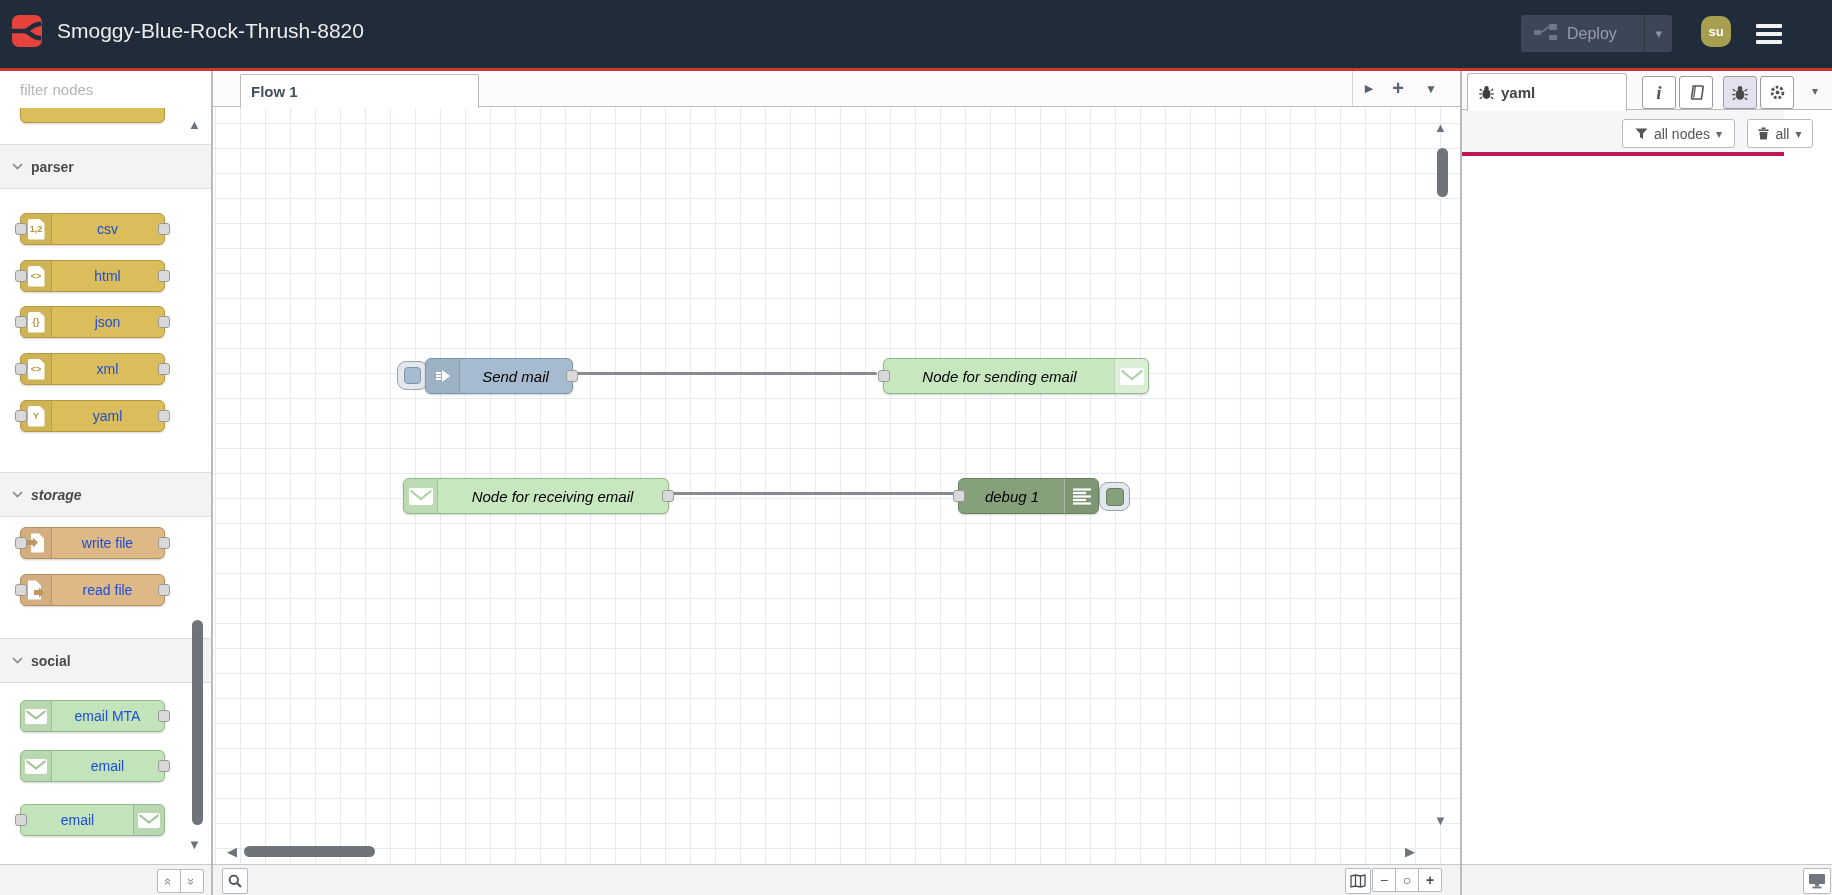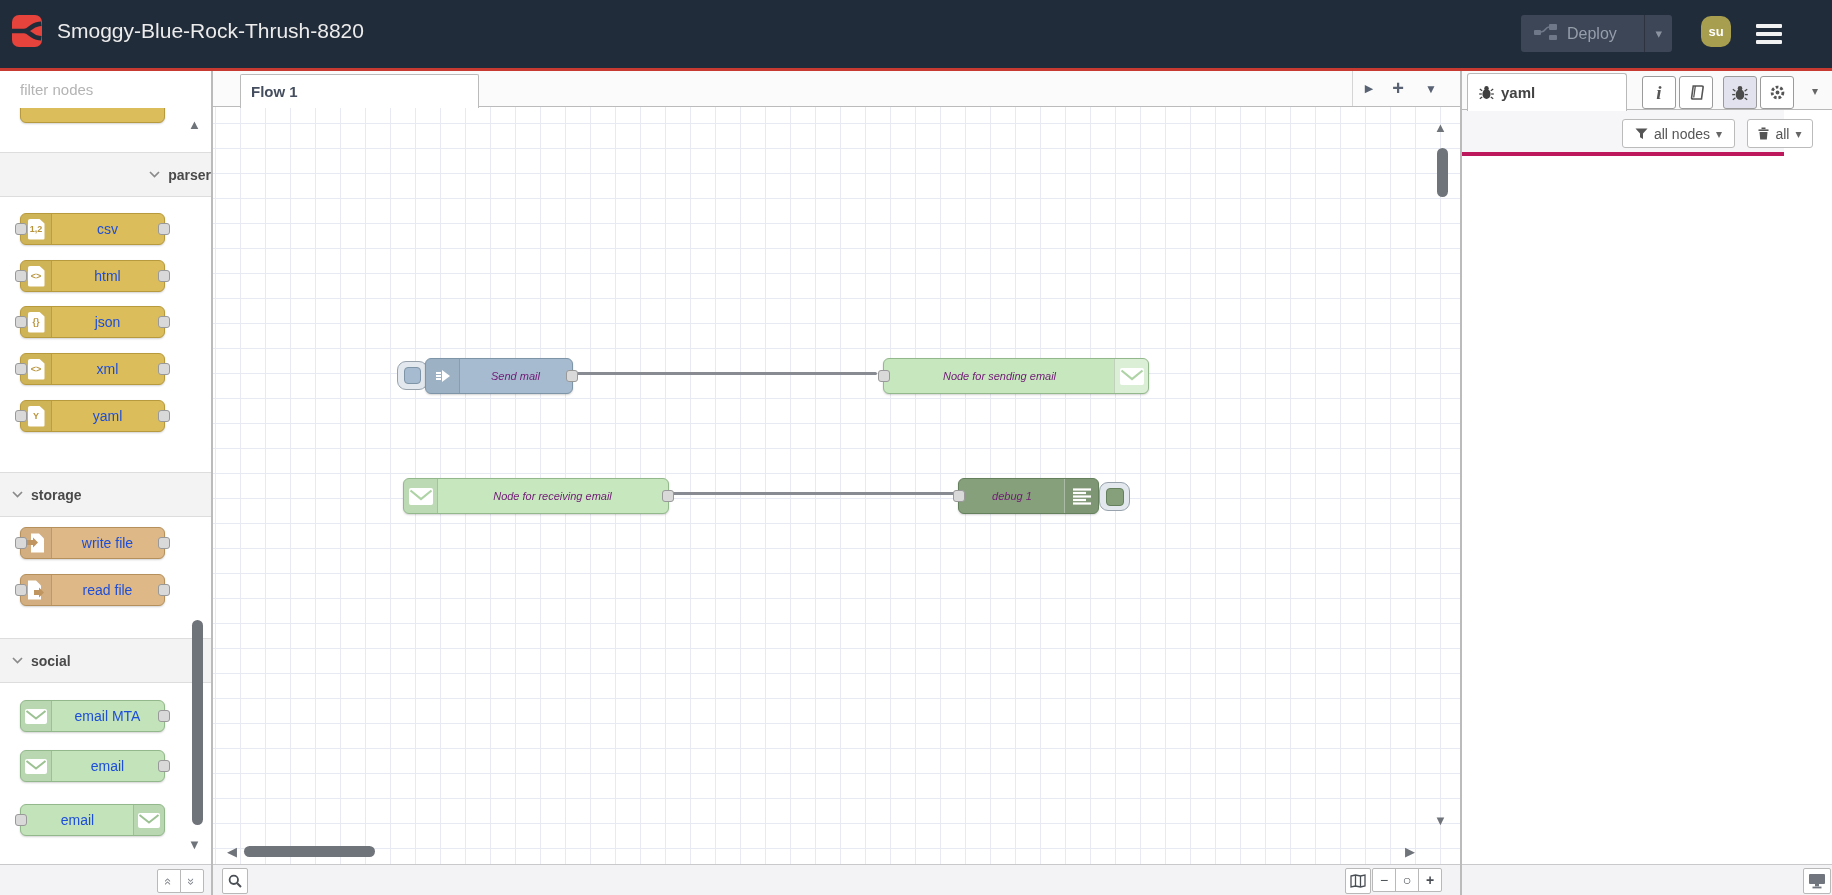--- a/index.html
+++ b/index.html
@@ -72,21 +72,21 @@
     background-size:25px 25px;background-position:2px 16px;}
   .wire{position:absolute;height:3px;background:#888c92;border-radius:2px;z-index:1;cursor:pointer;}
   .cnode{position:absolute;height:34px;border-radius:6px;border:1px solid;z-index:2;
     box-shadow:0 1px 2px rgba(0,0,0,.18);cursor:pointer;}
   .cn-inject{background:#a6bbcf;border-color:#7e95a8;}
   .cn-email{background:#c7e7bf;border-color:#93b88b;}
   .cn-debug{background:#87a07c;border-color:#64805c;}
   .cnode .isect{width:33px;}
   .cnode .isect.iw{background:rgba(255,255,255,.35);}
   .clabel{position:absolute;top:0;bottom:0;display:flex;align-items:center;justify-content:center;
-    font-size:11px;font-style:italic;color:#701a75;}
+    font-size:15px;font-style:italic;color:#000000;}
   .side-btn{position:absolute;width:29px;height:27px;border-radius:9px;background:#e2e8ed;
     border:1px solid #97a2ad;display:flex;align-items:center;justify-content:center;z-index:2;cursor:pointer;}
   .side-btn .inner{border-radius:4px;border:1px solid;}
   .cport{position:absolute;width:10px;height:10px;background:#d9d9d9;border:1px solid #999;
     border-radius:3px;z-index:3;cursor:crosshair;}
 
   
   #footer{position:absolute;left:0;top:864px;width:1832px;height:31px;background:#f3f3f6;
     border-top:1px solid #c9c9cc;box-sizing:border-box;}
   .fbtn{position:absolute;background:#fff;border:1px solid #b9b9b9;border-radius:2px;
@@ -157,21 +157,21 @@
         <circle cx="5.4" cy="5.4" r="4" fill="none" stroke="#8a8a8a" stroke-width="1.7"></circle>
         <line x1="8.6" y1="8.6" x2="12.3" y2="12.3" stroke="#8a8a8a" stroke-width="1.9"></line>
       </svg>
     <input class="filter-input" placeholder="filter nodes" style="">
   </div>
 
   <div id="palette-scroll">
 
     <div class="pnode c-parser" style="top:-17px;"></div>
 
-    <div class="pcat" style="top:44px;justify-content:flex-end;">
+    <div class="pcat" style="top:36px;">
       <svg width="11" height="7" viewBox="0 0 11 7">
           <polyline points="1,1 5.5,5.5 10,1" fill="none" stroke="#8a8a8a" stroke-width="1.7"></polyline>
         </svg>
       <span class="pcat-label">parser</span>
     </div>
     <div class="pnode c-parser" style="top:105px;">
       <span class="port pl"></span>
       <span class="port pr"></span>
       <span class="isect il">
           <span class="doc dy">1,2</span>
@@ -204,21 +204,21 @@
     </div>
     <div class="pnode c-parser" style="top:292px;">
       <span class="port pl"></span>
       <span class="port pr"></span>
       <span class="isect il">
           <span class="doc dy">Y</span>
         </span>
       <span class="plabel la">yaml</span>
     </div>
 
-    <div class="pcat" style="top:364px;">
+    <div class="pcat" style="top:364px;font-style:italic;">
       <svg width="11" height="7" viewBox="0 0 11 7">
           <polyline points="1,1 5.5,5.5 10,1" fill="none" stroke="#8a8a8a" stroke-width="1.7"></polyline>
         </svg>
       <span class="pcat-label">storage</span>
     </div>
     <div class="pnode c-storage" style="top:419px;">
       <span class="port pl"></span>
       <span class="port pr"></span>
       <span class="isect il">
         <svg width="18" height="20" viewBox="0 0 18 20">

